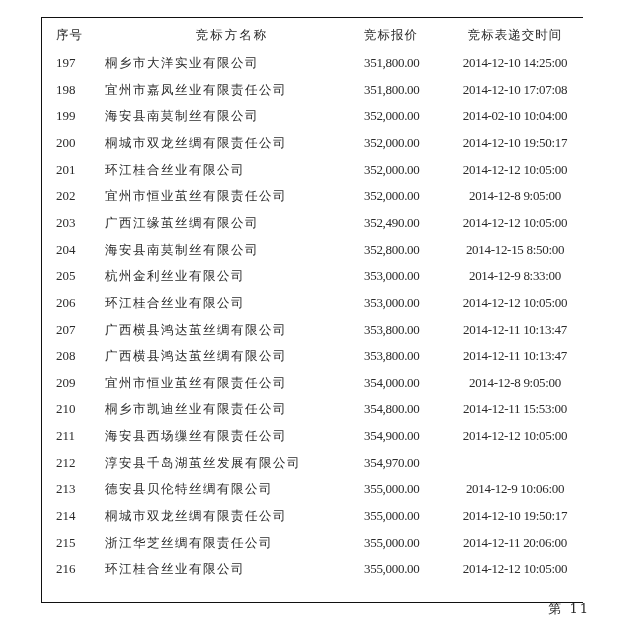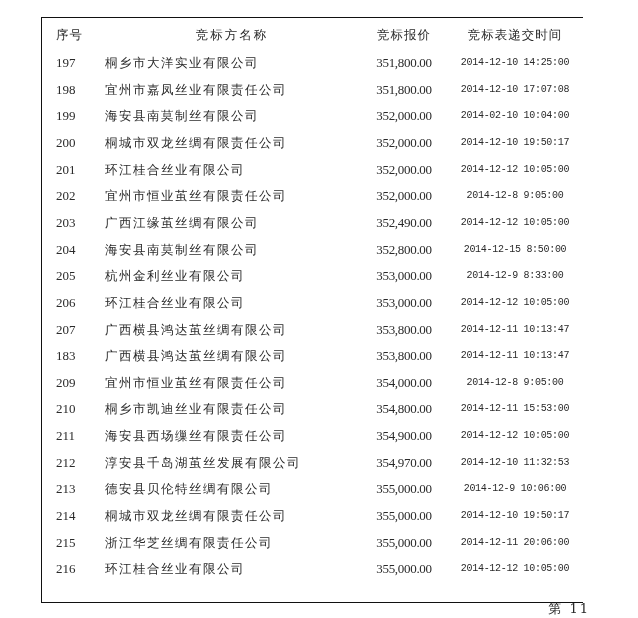--- a/index.html
+++ b/index.html
@@ -4,22 +4,22 @@
 <style>
   html, body { margin: 0; padding: 0; background: #ffffff; }
   body { width: 638px; height: 618px; position: relative; overflow: hidden;
          font-family: "DejaVu Serif", "Liberation Serif", serif; color: #2a2a2a; }
   .frame { position: absolute; left: 41px; top: 17px; width: 542px; height: 586px;
            border-top: 1.5px solid #111; border-left: 1.5px solid #111; border-bottom: 1.5px solid #111;
            box-sizing: border-box; }
   .row { position: absolute; left: 0; width: 542px; height: 26px; font-size: 12.5px; line-height: 26px; }
   .c-no { position: absolute; left: 14px; width: 36px; text-align: left; font-family: "Liberation Serif", serif; font-size: 13px; }
   .c-name { position: absolute; left: 63px; width: 240px; text-align: left; letter-spacing: 1.5px; }
-  .c-price { position: absolute; left: 322px; width: 80px; text-align: center; font-family: "Liberation Serif", serif; font-size: 13px; letter-spacing: -0.3px; }
-  .c-time { position: absolute; left: 408px; width: 130px; text-align: center; font-family: Liberation Mono, monospace; font-size: 10px; letter-spacing: -0.3px; }
+  .c-price { position: absolute; left: 322px; width: 80px; text-align: left; font-family: "Liberation Serif", serif; font-size: 13px; letter-spacing: -0.3px; }
+  .c-time { position: absolute; left: 408px; width: 130px; text-align: center; font-family: Liberation Serif, serif; font-size: 13px; letter-spacing: -0.3px; }
   .hdr { top: 4px; }
   .hdr .c-no { font-family: "DejaVu Serif", serif; font-size: 12.5px; letter-spacing: 1px; }
   .hdr .c-name { left: 130px; width: 120px; text-align: center; letter-spacing: 2px; }
   .hdr .c-price { font-family: "DejaVu Serif", serif; font-size: 12.5px; letter-spacing: 1px; }
   .hdr .c-time { font-family: "DejaVu Serif", serif; font-size: 12.5px; letter-spacing: 1px; }
   .footer { position: absolute; left: 530px; top: 599px; width: 60px; font-size: 13px; line-height: 20px;
             letter-spacing: 2px; text-align: right; }
 </style>
 </head>
 <body>
@@ -92,21 +92,21 @@
         <span class="c-price">353,000.00</span>
         <span class="c-time">2014-12-12 10:05:00</span>
       </div>
       <div class="row" style="top: 298.5px;">
         <span class="c-no">207</span>
         <span class="c-name">广西横县鸿达茧丝绸有限公司</span>
         <span class="c-price">353,800.00</span>
         <span class="c-time">2014-12-11 10:13:47</span>
       </div>
       <div class="row" style="top: 325.15px;">
-        <span class="c-no">183</span>
+        <span class="c-no">208</span>
         <span class="c-name">广西横县鸿达茧丝绸有限公司</span>
         <span class="c-price">353,800.00</span>
         <span class="c-time">2014-12-11 10:13:47</span>
       </div>
       <div class="row" style="top: 351.8px;">
         <span class="c-no">209</span>
         <span class="c-name">宜州市恒业茧丝有限责任公司</span>
         <span class="c-price">354,000.00</span>
         <span class="c-time">2014-12-8 9:05:00</span>
       </div>
@@ -119,21 +119,20 @@
       <div class="row" style="top: 405.1px;">
         <span class="c-no">211</span>
         <span class="c-name">海安县西场缫丝有限责任公司</span>
         <span class="c-price">354,900.00</span>
         <span class="c-time">2014-12-12 10:05:00</span>
       </div>
       <div class="row" style="top: 431.75px;">
         <span class="c-no">212</span>
         <span class="c-name">淳安县千岛湖茧丝发展有限公司</span>
         <span class="c-price">354,970.00</span>
-        <span class="c-time">2014-12-10 11:32:53</span>
       </div>
       <div class="row" style="top: 458.4px;">
         <span class="c-no">213</span>
         <span class="c-name">德安县贝伦特丝绸有限公司</span>
         <span class="c-price">355,000.00</span>
         <span class="c-time">2014-12-9 10:06:00</span>
       </div>
       <div class="row" style="top: 485.05px;">
         <span class="c-no">214</span>
         <span class="c-name">桐城市双龙丝绸有限责任公司</span>

